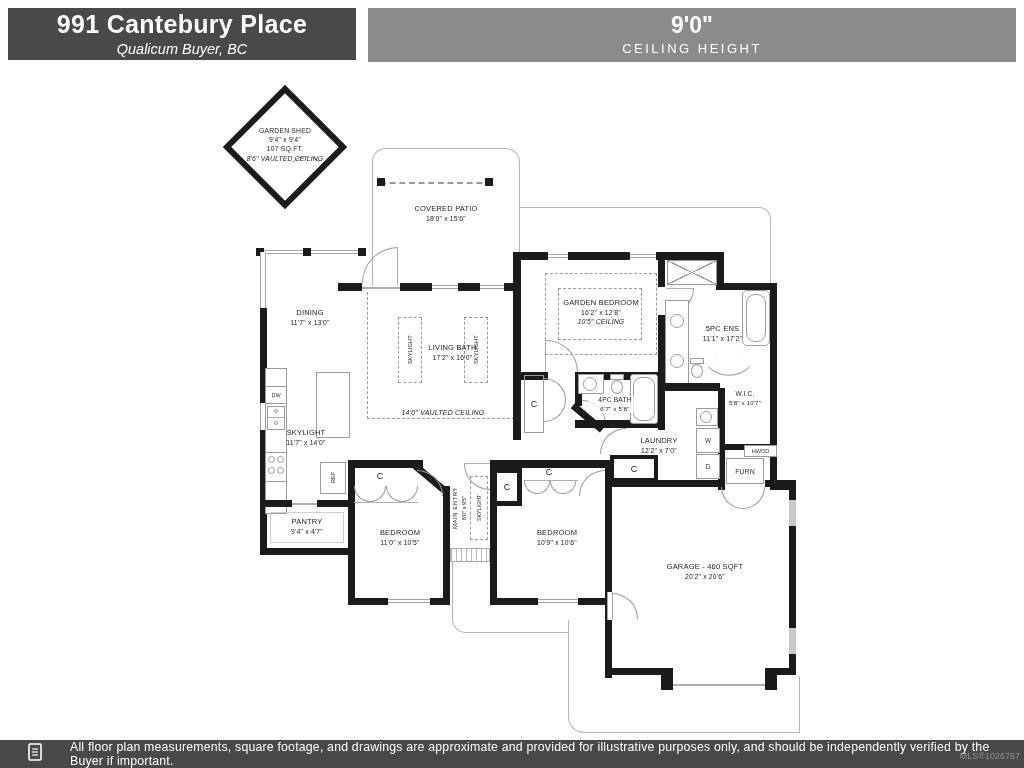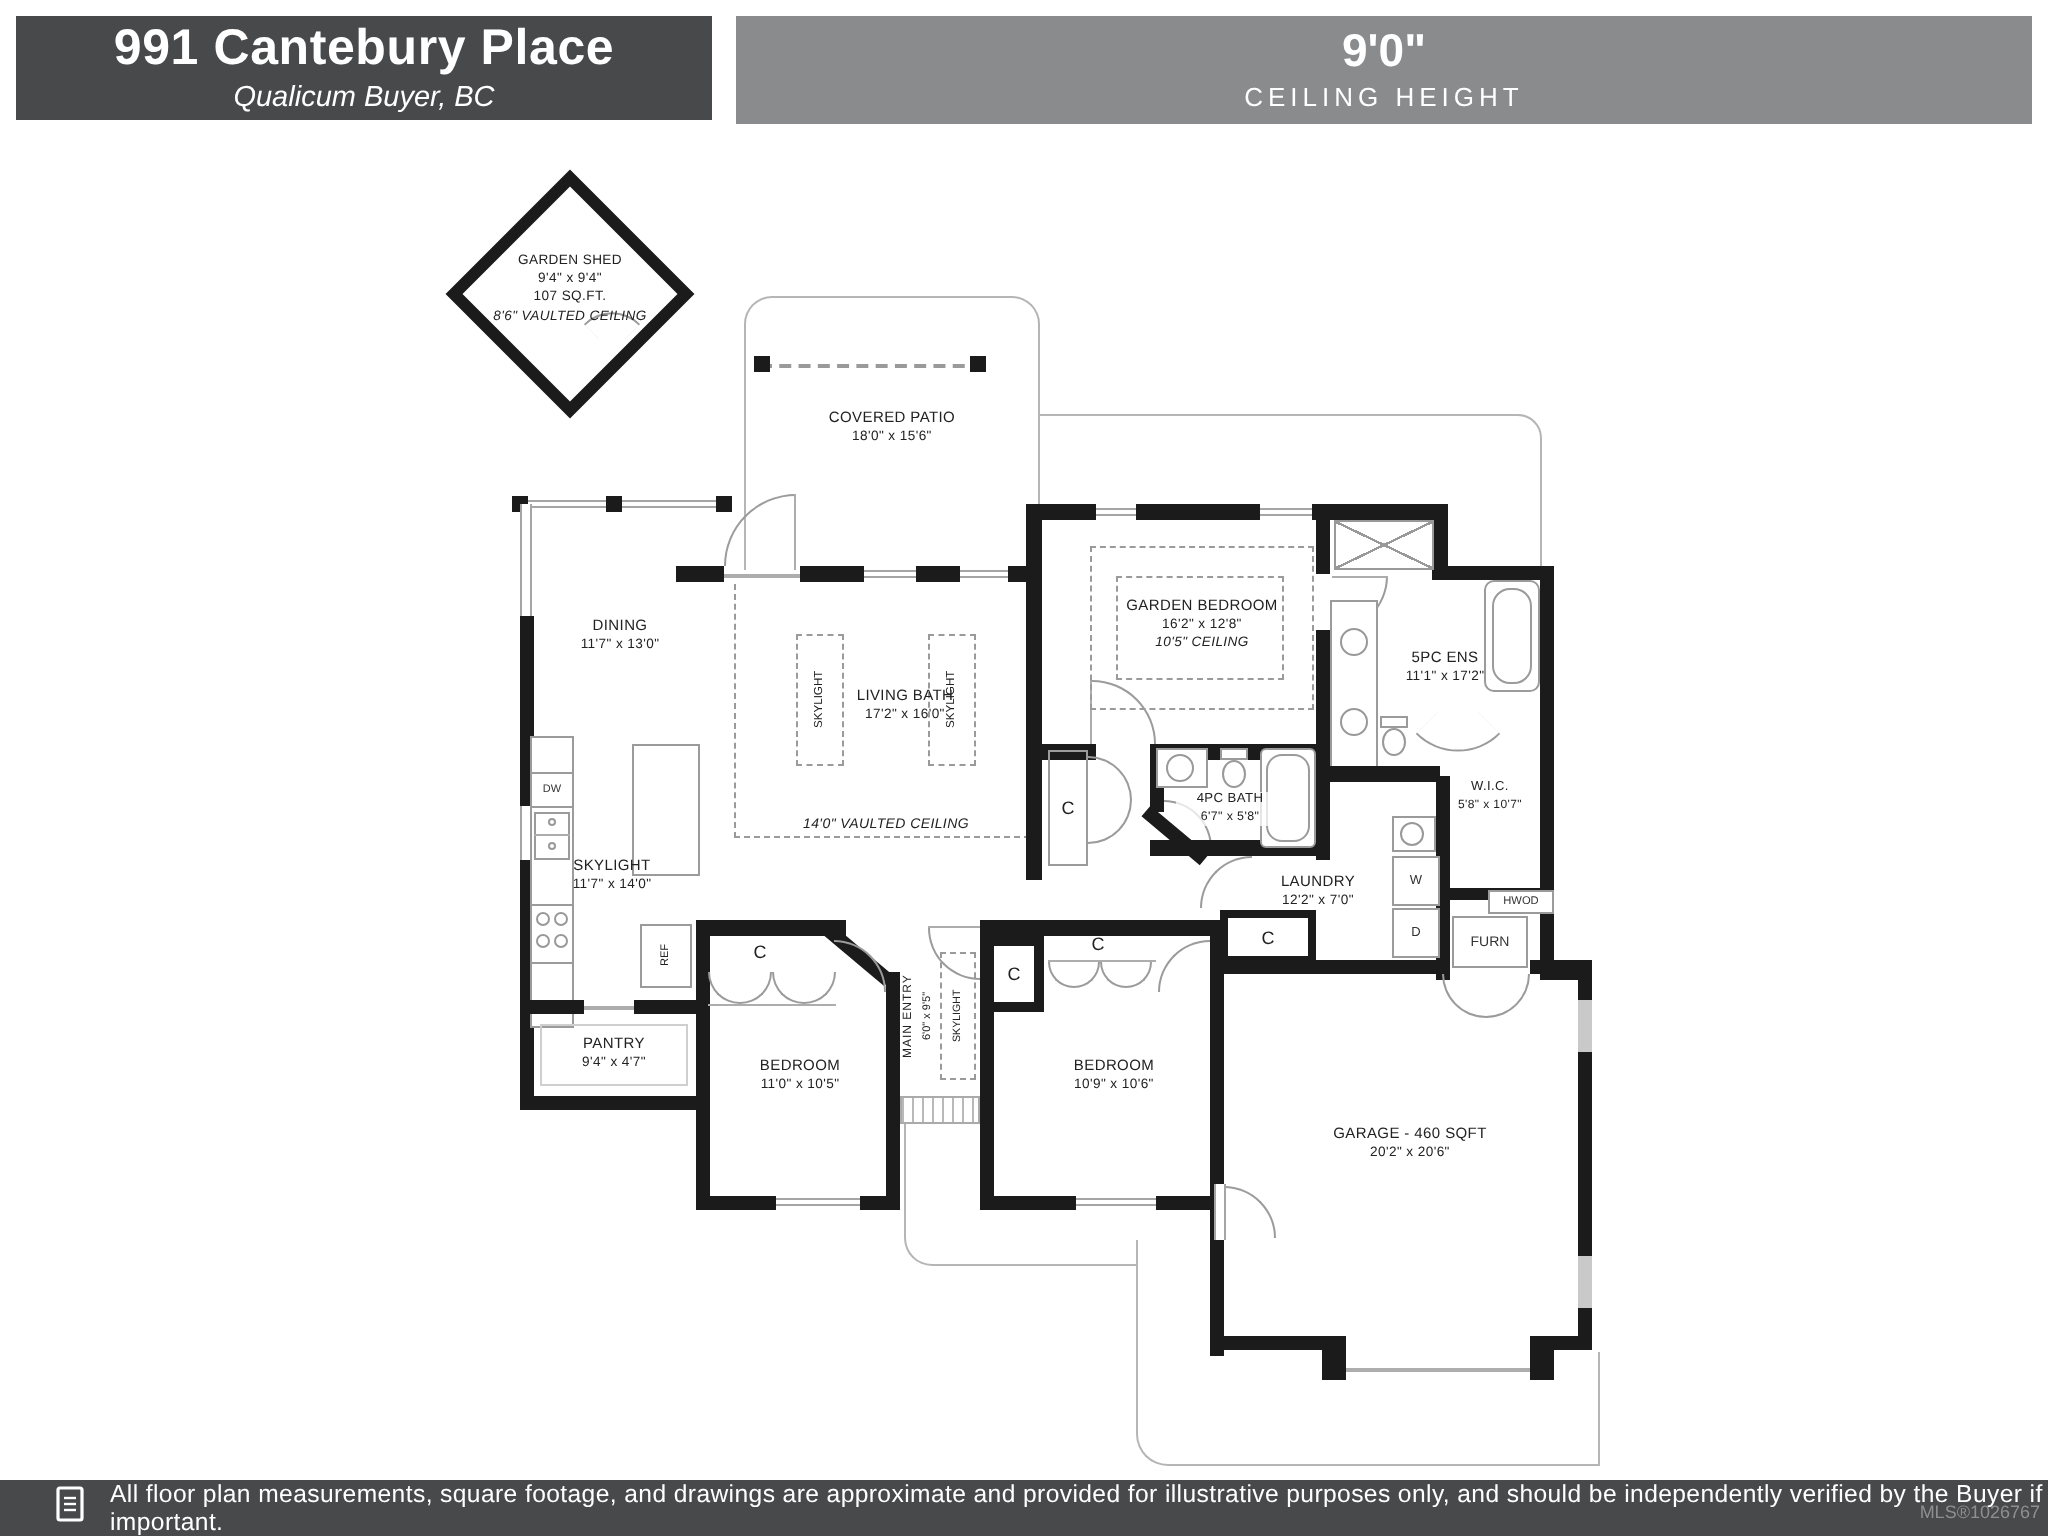--- a/index.html
+++ b/index.html
@@ -9,21 +9,21 @@
   .hdr-left{position:absolute;left:8px;top:8px;width:348px;height:52px;background:#48494B;color:#fff;display:flex;flex-direction:column;align-items:center;justify-content:center;}
   .addr1{font-size:25px;font-weight:bold;letter-spacing:.3px;line-height:1;}
   .addr2{font-size:14.5px;font-style:italic;margin-top:4px;}
   .hdr-right{position:absolute;left:368px;top:8px;width:648px;height:54px;background:#8A8B8D;display:flex;}
   .stat{flex:1;display:flex;flex-direction:column;align-items:center;justify-content:center;color:#fff;}
   .stat+.stat{border-left:2px solid #fff;}
   .stat .val{font-size:23px;font-weight:bold;line-height:1;}
   .stat .cap{font-size:13px;letter-spacing:2.5px;margin-top:4px;}
   
   .footer{position:absolute;left:0;top:740px;width:1024px;height:28px;background:#48494B;display:flex;align-items:center;color:#fff;}
-  .footer .txt{font-size:12.3px;margin-left:13px;letter-spacing:.2px;}
+  .footer .txt{font-size:12.3px;margin-left:28px;letter-spacing:.2px;}
   .doc-icon{margin-left:28px;flex:0 0 auto;}
   .mls{position:absolute;right:4px;top:751px;font-size:9px;color:#8e8f91;}
   
   .w{position:absolute;background:#1b1b1b;}
   .g{position:absolute;background:#adadad;}
   .gl{position:absolute;background:#c9c9c9;}
   .win{position:absolute;background:#fff;border-left:1px solid #a5a5a5;border-right:1px solid #a5a5a5;box-sizing:border-box;}
   .hwin{position:absolute;background:#fff;border-top:1px solid #a5a5a5;border-bottom:1px solid #a5a5a5;box-sizing:border-box;}
   .gb{position:absolute;border:1px solid #9b9b9b;background:#fff;box-sizing:border-box;}
   .db{position:absolute;border:1px dashed #9a9a9a;box-sizing:border-box;}

